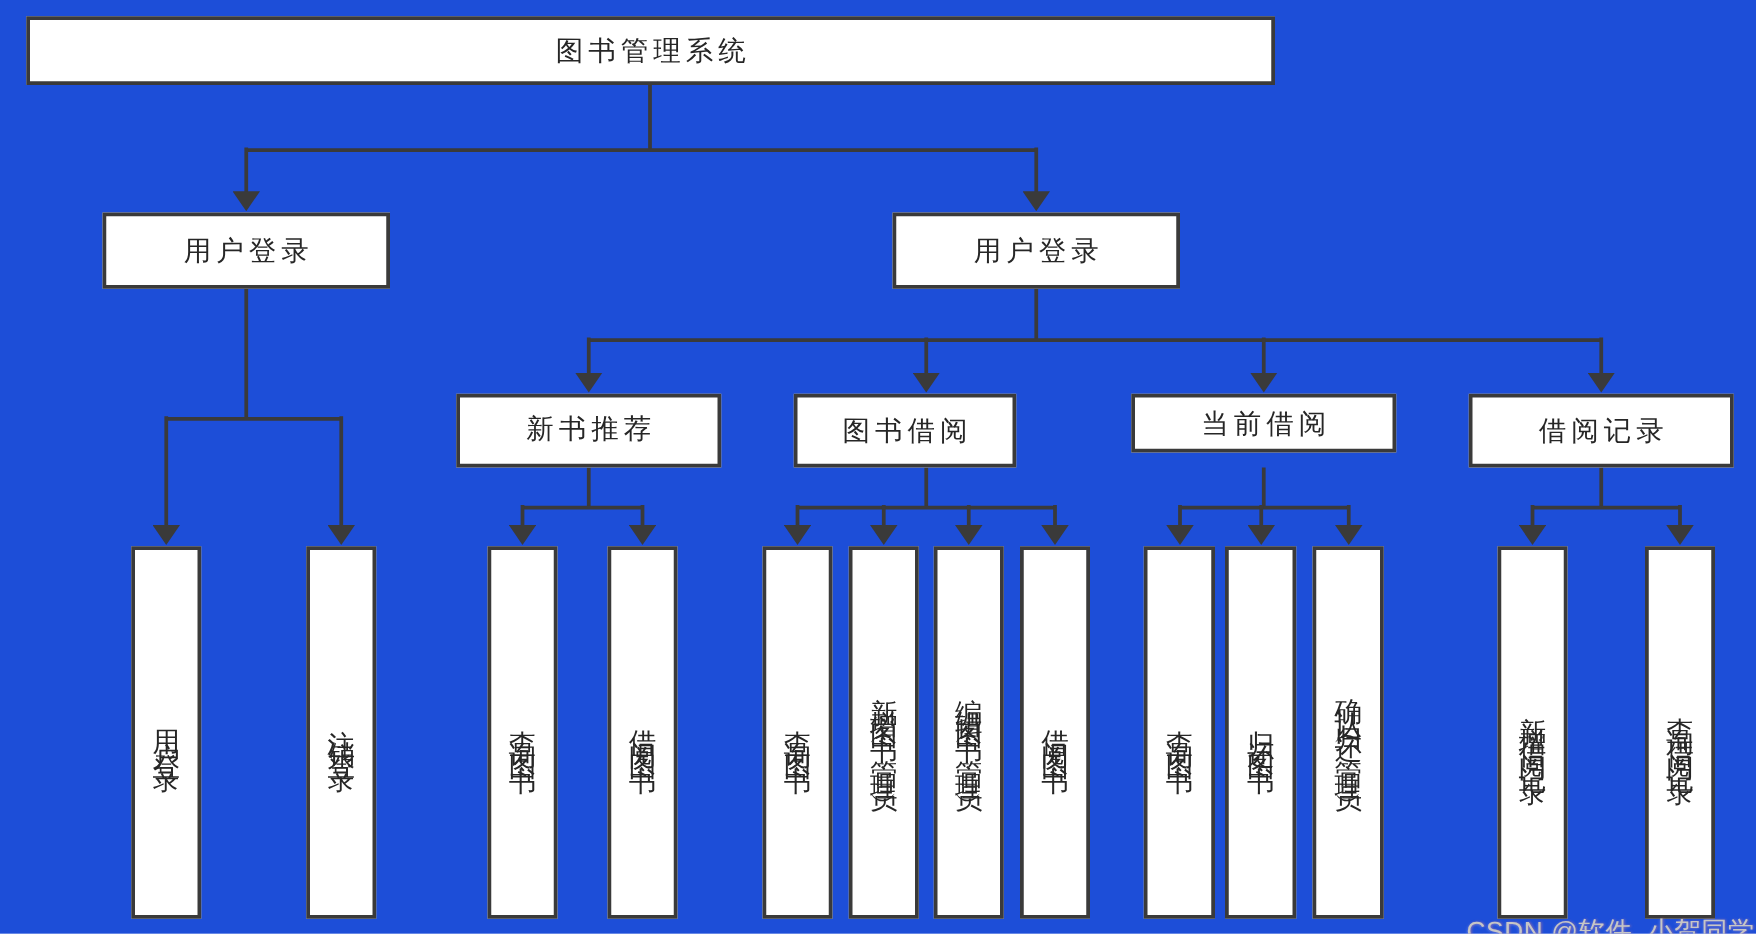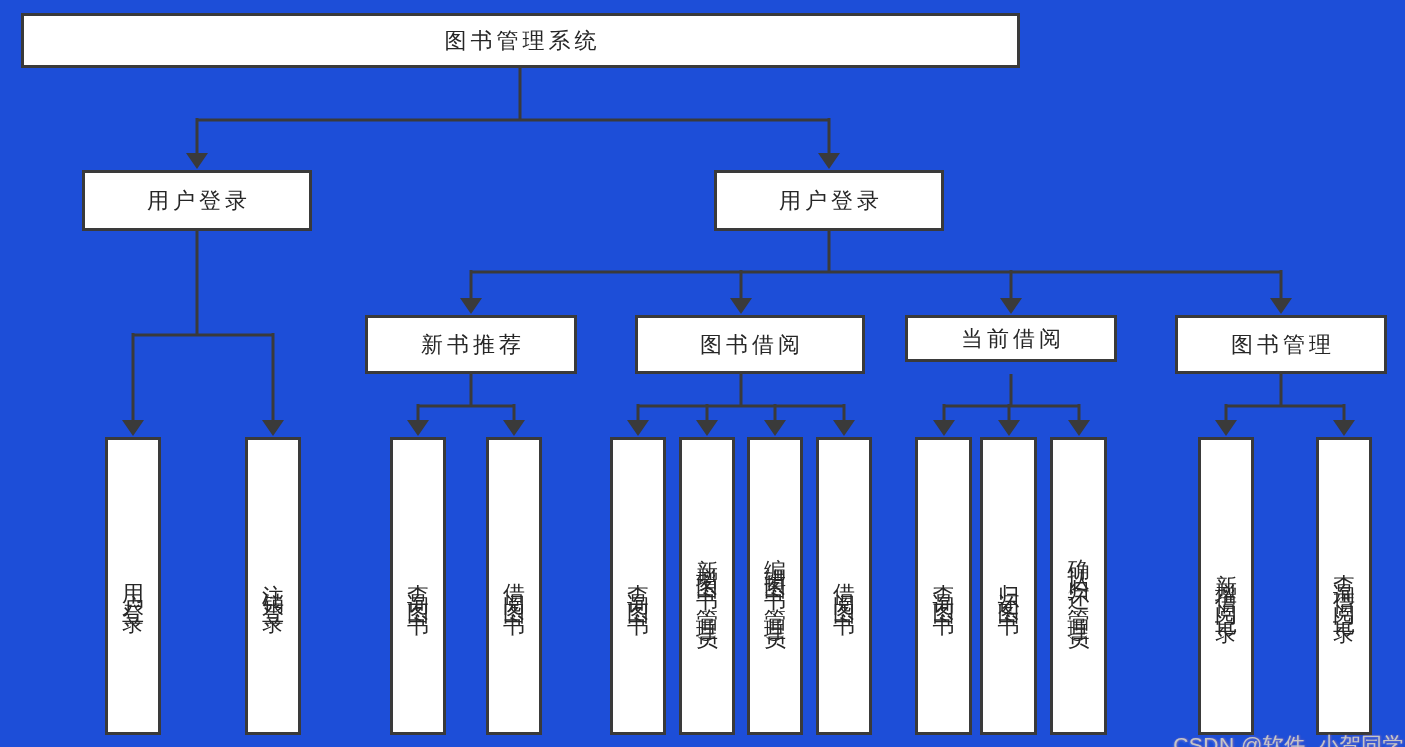--- a/index.html
+++ b/index.html
@@ -120,24 +120,24 @@
       <line x1="1226" y1="404" x2="1226" y2="433" marker-end="url(#ah)"></line>
       <line x1="1344" y1="404" x2="1344" y2="433" marker-end="url(#ah)"></line>
     </g>
   </svg>
 
   <div class="node hbox" style="left:21px; top:13px; width:999px; height:55px;">图书管理系统</div>
 
   <div class="node hbox" style="left:82px; top:170px; width:230px; height:61px;">用户登录</div>
   <div class="node hbox" style="left:714px; top:170px; width:230px; height:61px;">用户登录</div>
 
-  <div class="node hbox" style="left:365px; top:315px; width:212px; height:59px;">新书推荐</div>
-  <div class="node hbox" style="left:635px; top:315px; width:230px; height:59px;">图书借阅</div>
+  <div class="node hbox" style="left:365px; top:315px; width:212px; height:59px;font-family:Liberation Mono, monospace;">新书推荐</div>
+  <div class="node hbox" style="left:635px; top:315px; width:178px; height:59px;">图书借阅</div>
   <div class="node hbox" style="left:905px; top:315px; width:212px; height:47px;">当前借阅</div>
-  <div class="node hbox" style="left:1175px; top:315px; width:212px; height:59px;">图书管理</div>
+  <div class="node hbox" style="left:1175px; top:315px; width:212px; height:59px;">借阅记录</div>
 
   <div class="node vbox" style="left:105px; top:437px; width:56px; height:298px;">用户登录</div>
   <div class="node vbox" style="left:245px; top:437px; width:56px; height:298px;">注销登录</div>
 
   <div class="node vbox" style="left:390px; top:437px; width:56px; height:298px;">查询图书</div>
   <div class="node vbox" style="left:486px; top:437px; width:56px; height:298px;">借阅图书</div>
 
   <div class="node vbox" style="left:610px; top:437px; width:56px; height:298px;">查询图书</div>
   <div class="node vbox" style="left:679px; top:437px; width:56px; height:298px;">新增图书（管理员）</div>
   <div class="node vbox" style="left:747px; top:437px; width:56px; height:298px;">编辑图书（管理员）</div>

